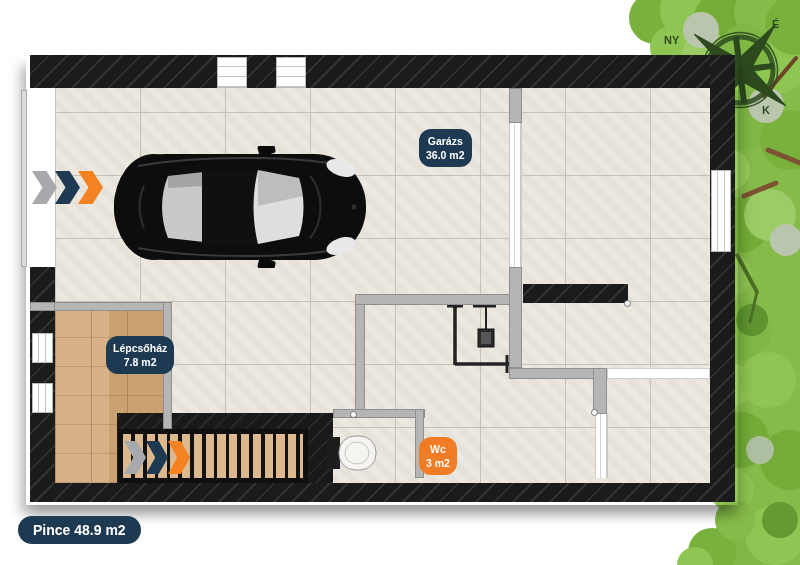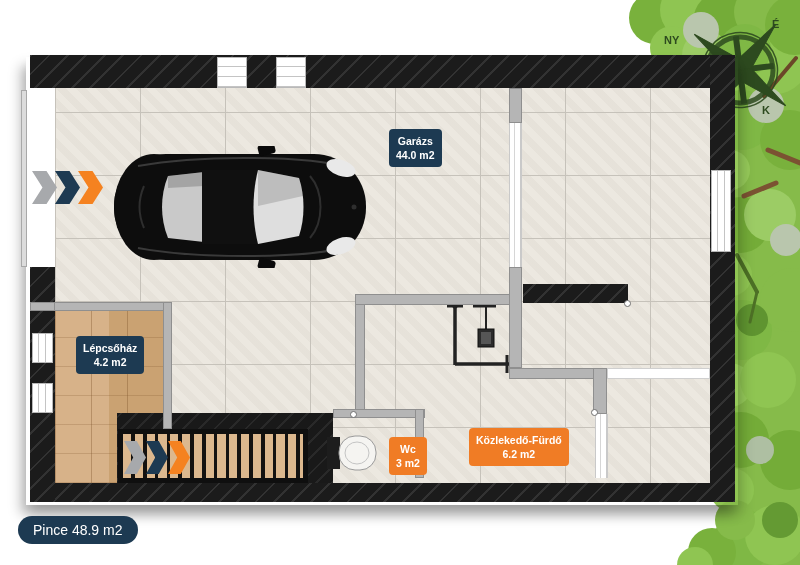--- a/index.html
+++ b/index.html
@@ -54,26 +54,26 @@
   .door-line{background:#dcdcdc;border:1px solid #a8a8a8;box-sizing:border-box;z-index:8;}
   .hinge{width:7px;height:7px;border-radius:50%;background:#ffffff;border:1px solid #6f6f6f;box-sizing:border-box;z-index:9;}
   
   .chev{
     clip-path:polygon(0% 0%,58% 0%,100% 50%,58% 100%,0% 100%,42% 50%);
     z-index:10;
   }
   
   .room-label{
     color:#ffffff;font-weight:bold;font-size:10.5px;line-height:14px;text-align:center;
-    padding:5px 7px;border-radius:4px;z-index:11;white-space:nowrap;
+    padding:5px 7px;border-radius:12px;z-index:11;white-space:nowrap;margin-left:30px;
   }
   .navy{background:#1d3a52;}
   .orange{background:#f07c25;}
   .pince-badge{
-    background:#1d3a52;color:#ffffff;font-weight:normal;font-size:14px;
+    background:#1d3a52;color:#ffffff;font-weight:bold;font-size:14px;
     padding:6px 15px;border-radius:15px;z-index:11;white-space:nowrap;
   }
   svg{display:block;}
   .z1{z-index:1}.z2{z-index:2}.z5{z-index:5}
 </style>
 </head>
 <body>
 
 <div class="stage">
 
@@ -225,30 +225,26 @@
   <div class="abs hinge" style="left:350px;top:411px"></div>
   <div class="abs hinge" style="left:591px;top:409px"></div>
   <div class="abs hinge" style="left:624px;top:300px"></div>
 
   <div class="abs chev" style="left:32px;top:171px;width:25px;height:33px;background:#a7a9ac"></div>
   <div class="abs chev" style="left:55px;top:171px;width:25px;height:33px;background:#1d3a52"></div>
   <div class="abs chev" style="left:78px;top:171px;width:25px;height:33px;background:#f58220"></div>
 
   <div class="abs room-label navy" style="left:389px;top:129px">
     <div>Garázs</div>
-    <div>44.0 m2</div>
+    <div>36.0 m2</div>
   </div>
   <div class="abs room-label navy" style="left:76px;top:336px">
     <div>Lépcsőház</div>
-    <div>4.2 m2</div>
+    <div>7.8 m2</div>
   </div>
   <div class="abs room-label orange" style="left:389px;top:437px">
     <div>Wc</div>
     <div>3 m2</div>
   </div>
-  <div class="abs room-label orange" style="left:469px;top:428px">
-    <div>Közlekedő-Fürdő</div>
-    <div>6.2 m2</div>
-  </div>
 
   <div class="abs pince-badge" style="left:18px;top:516px">Pince 48.9 m2</div>
 
 </div>
 
 </body></html>

